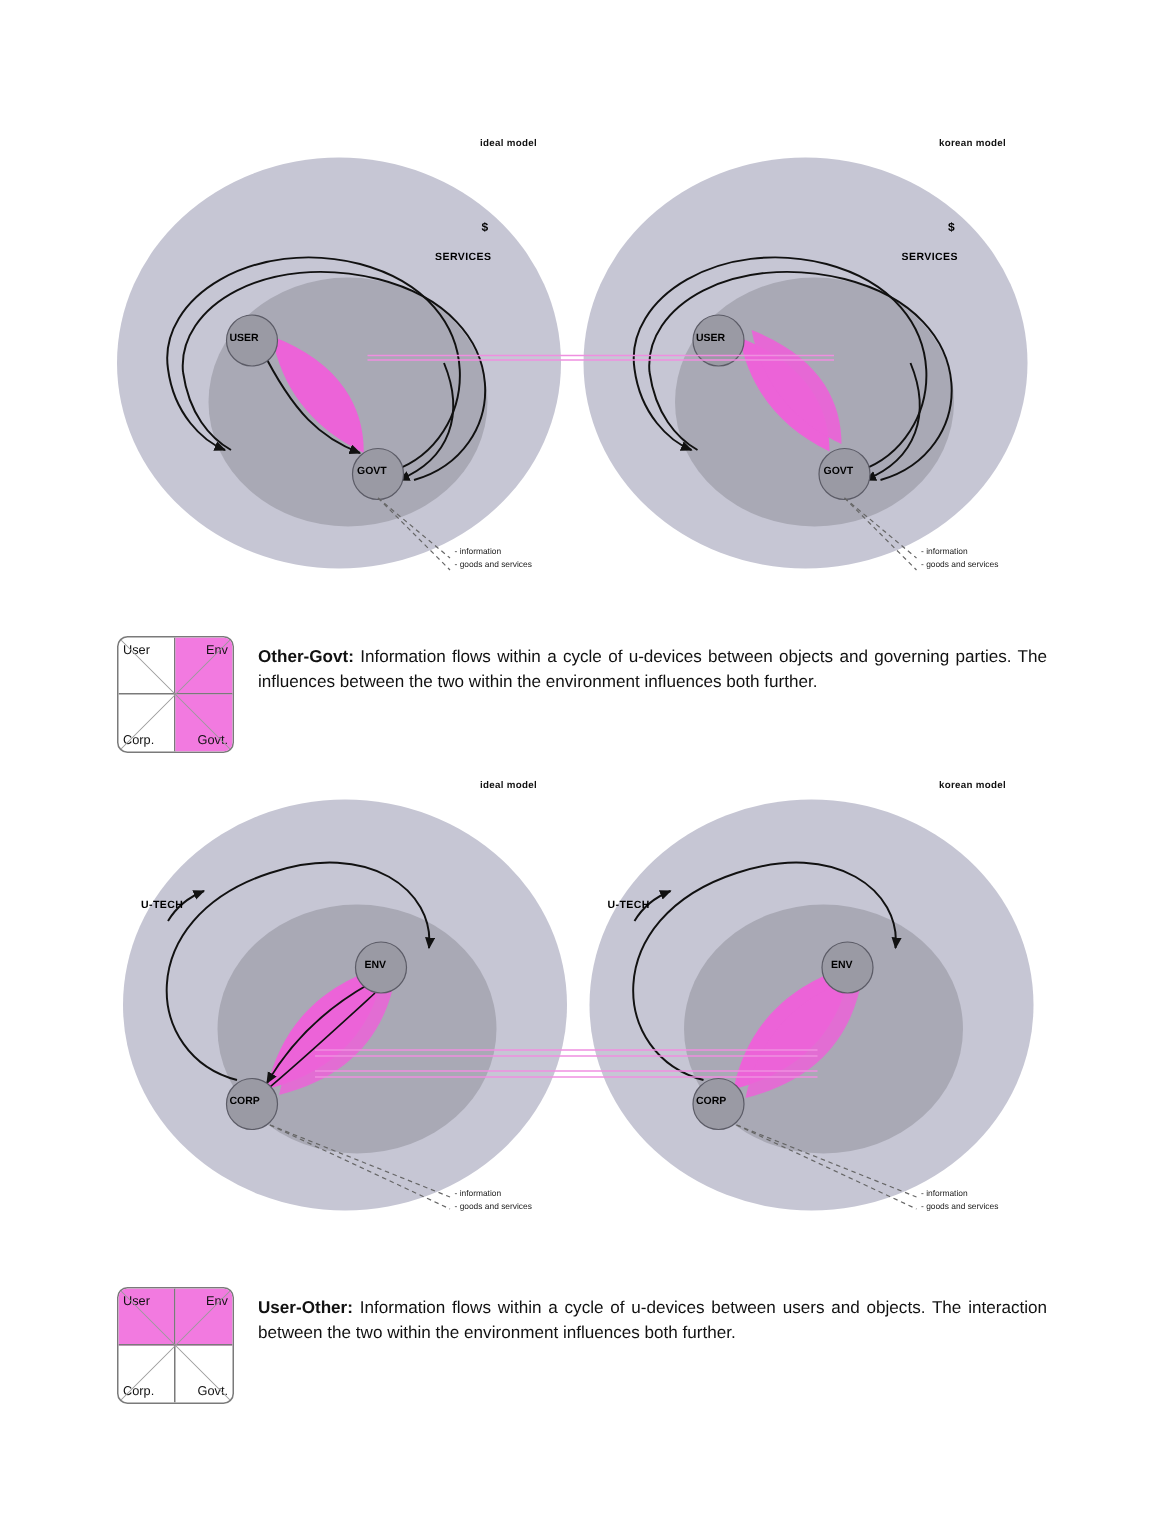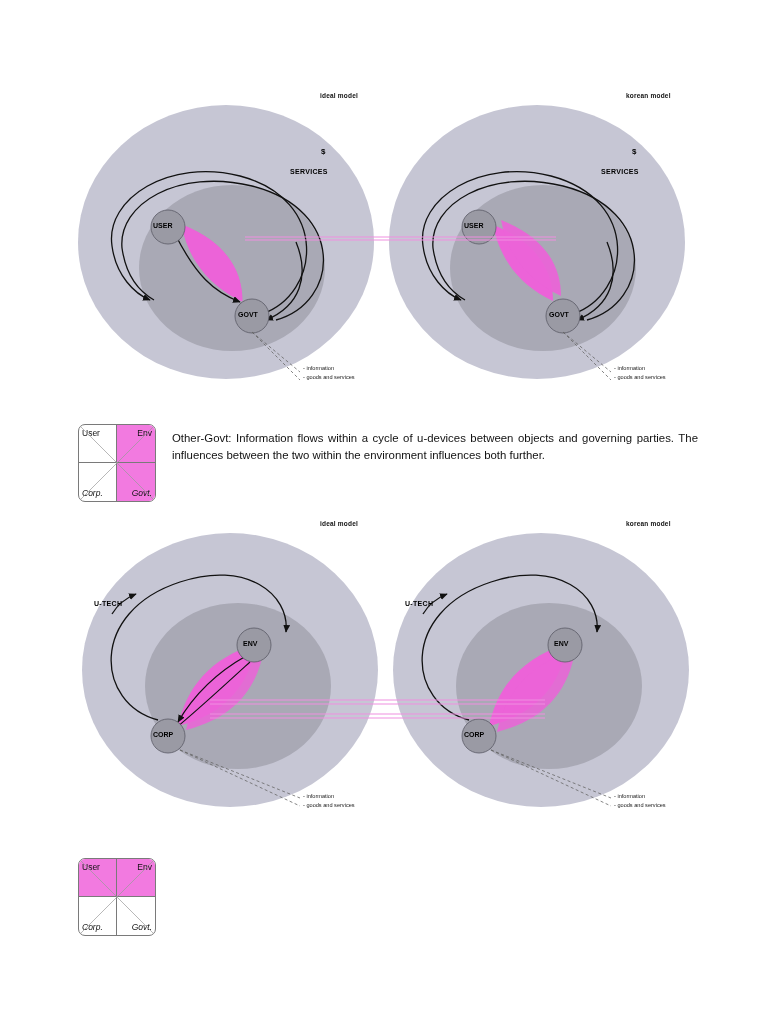--- a/index.html
+++ b/index.html
@@ -71,21 +71,21 @@
     color: #111;
     display: block;
   }
   .matrix .cell span.lbl {
     position: absolute;
     left: 3px;
     font-size: 8.5px;
     line-height: 10px;
   }
   .matrix .cell.top span.lbl { top: 3px; }
-  .matrix .cell.bottom span.lbl { bottom: 3px; font-style: italic; }
+  .matrix .cell.bottom span.lbl { bottom: 3px; }
   .matrix .cell.r { text-align: right; }
   .matrix .cell.r span.lbl { left: auto; right: 3px; }
   .matrix .cell.hl { background: #f27ae0; }
   .matrix .cell.tl { border-right: 1px solid #7a7a7a; border-bottom: 1px solid #7a7a7a; }
   .matrix .cell.tr { border-bottom: 1px solid #7a7a7a; }
   .matrix .cell.bl { border-right: 1px solid #7a7a7a; }
   .matrix .diag {
     position: absolute;
     left: 0; top: 0;
     width: 100%; height: 100%;
@@ -94,21 +94,21 @@
 
   .caption-text {
     margin-left: 16px;
     font-size: 11.4px;
     line-height: 17px;
     text-align: justify;
     color: #111;
     max-width: 528px;
     padding-top: 6px;
   }
-  .caption-text b { font-weight: normal; }
+  .caption-text b { font-weight: bold; }
 
   .tiny-legend {
     font-size: 5.6px;
     line-height: 7.5px;
     color: #222;
     white-space: nowrap;
   }
 </style>
 </head>
 <body>
@@ -291,15 +291,18 @@
       <div class="cell bottom bl">
         <span class="lbl">Corp.</span>
       </div>
       <div class="cell bottom r">
         <span class="lbl">Govt.</span>
       </div>
       <svg class="diag" viewBox="0 0 76 76">
         <path d="M0,0 L38,38 M38,38 L0,76 M76,0 L38,38 M38,38 L76,76" stroke="#9a9a9a" stroke-width="0.7" fill="none"></path>
       </svg>
     </div>
+    <div class="caption-text">
+      <b>User-Other:</b><span> Information flows within a cycle of u-devices between users and objects. The interaction between the two within the environment  influences both further.</span>
+    </div>
   </div>
 
 </div>
 
 </body></html>

